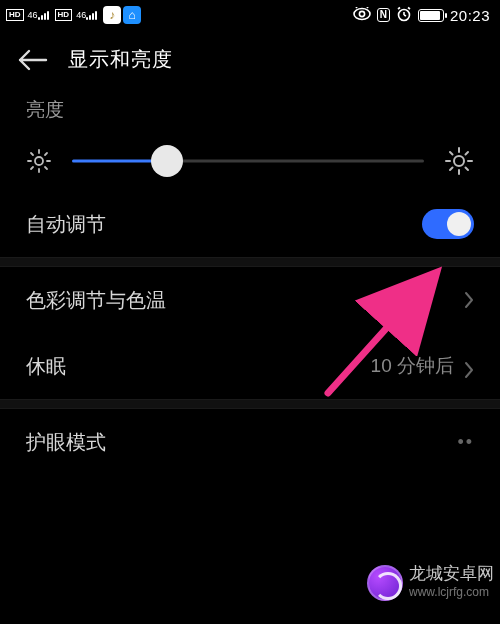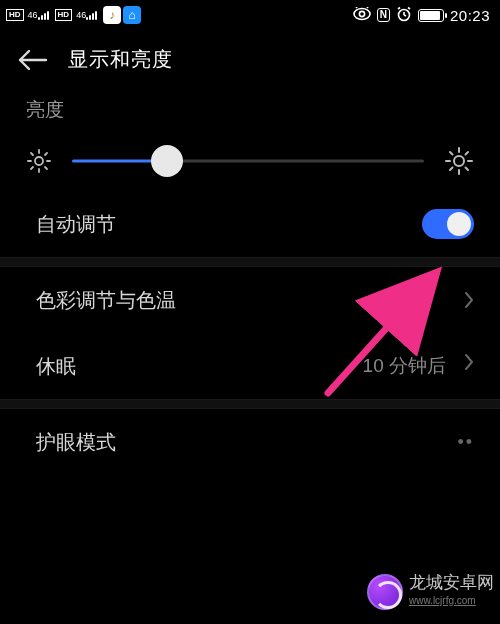--- a/index.html
+++ b/index.html
@@ -24,35 +24,35 @@
   .title { font-size: 20px; font-weight: 400; letter-spacing: 1px; }
   .content { padding: 0 26px; }
   .section-label { color: #9a9a9a; font-size: 19px; margin-top: 14px; margin-bottom: 22px; }
   .brightness-row { display: flex; align-items: center; gap: 20px; margin-bottom: 14px; }
   .sun-icon svg { display: block; }
   .slider { position: relative; flex: 1; height: 32px; }
   .slider-track { position: absolute; top: 50%; left: 0; right: 0; height: 3px; transform: translateY(-50%); display: flex; }
   .slider-fill { background: #3a7bff; border-radius: 2px; }
   .slider-rest { flex: 1; background: #3a3a3a; border-radius: 2px; }
   .slider-thumb { position: absolute; top: 50%; width: 32px; height: 32px; border-radius: 50%; background: #e8e8e8; transform: translate(-50%, -50%); }
-  .row { display: flex; align-items: center; justify-content: space-between; min-height: 66px; font-size: 20px; color: #d8d8d8; margin-left: 10px; }
-  .row .right { display: flex; align-items: flex-start; gap: 18px; }
+  .row { display: flex; align-items: center; justify-content: space-between; min-height: 66px; font-size: 20px; color: #d8d8d8; }
+  .row .right { display: flex; align-items: flex-end; gap: 10px; }
   .row-value { color: #8a8a8a; font-size: 19px; }
   .chev svg { display: block; }
   .toggle { width: 52px; height: 30px; border-radius: 15px; position: relative; }
   .toggle.on { background: #2f6bff; }
   .toggle .knob { position: absolute; top: 3px; width: 24px; height: 24px; border-radius: 50%; background: #f0f0f0; }
   .toggle.on .knob { right: 3px; }
   .divider { height: 10px; background: #111; margin: 0 -26px; border-top: 1px solid #1a1a1a; border-bottom: 1px solid #1a1a1a; }
   .arrow-annotation { position: absolute; pointer-events: none; }
-  .watermark { position: absolute; right: 6px; bottom: 14px; display: flex; align-items: center; gap: 6px; }
+  .watermark { position: absolute; right: 6px; bottom: 23px; display: flex; align-items: center; gap: 6px; }
   .wm-logo { width: 36px; height: 36px; border-radius: 50%; background: radial-gradient(circle at 30% 30%, #b64bff, #6a1fcf); border: 2px solid rgba(255,255,255,0.25); position: relative; }
   .wm-logo::after { content: ""; position: absolute; width: 22px; height: 22px; top: 5px; left: 5px; border: 3px solid rgba(255,255,255,0.85); border-left-color: transparent; border-radius: 50%; }
   .wm-text { font-size: 17px; color: rgba(255,255,255,0.78); line-height: 18px; text-align: left; }
-  .wm-text .sub { font-size: 10px; color: rgba(255,255,255,0.45); text-decoration: underline; }
+  .wm-text .sub { font-size: 12px; color: rgba(255,255,255,0.45); }
   .dots-indicator { color: #666; font-size: 18px; letter-spacing: 2px; }
 </style>
 </head>
 <body>
 
 <div class="statusbar">
   <div class="status-left">
     <span class="hd-badge">HD</span>
     <span class="mini">
       <span>46</span>

